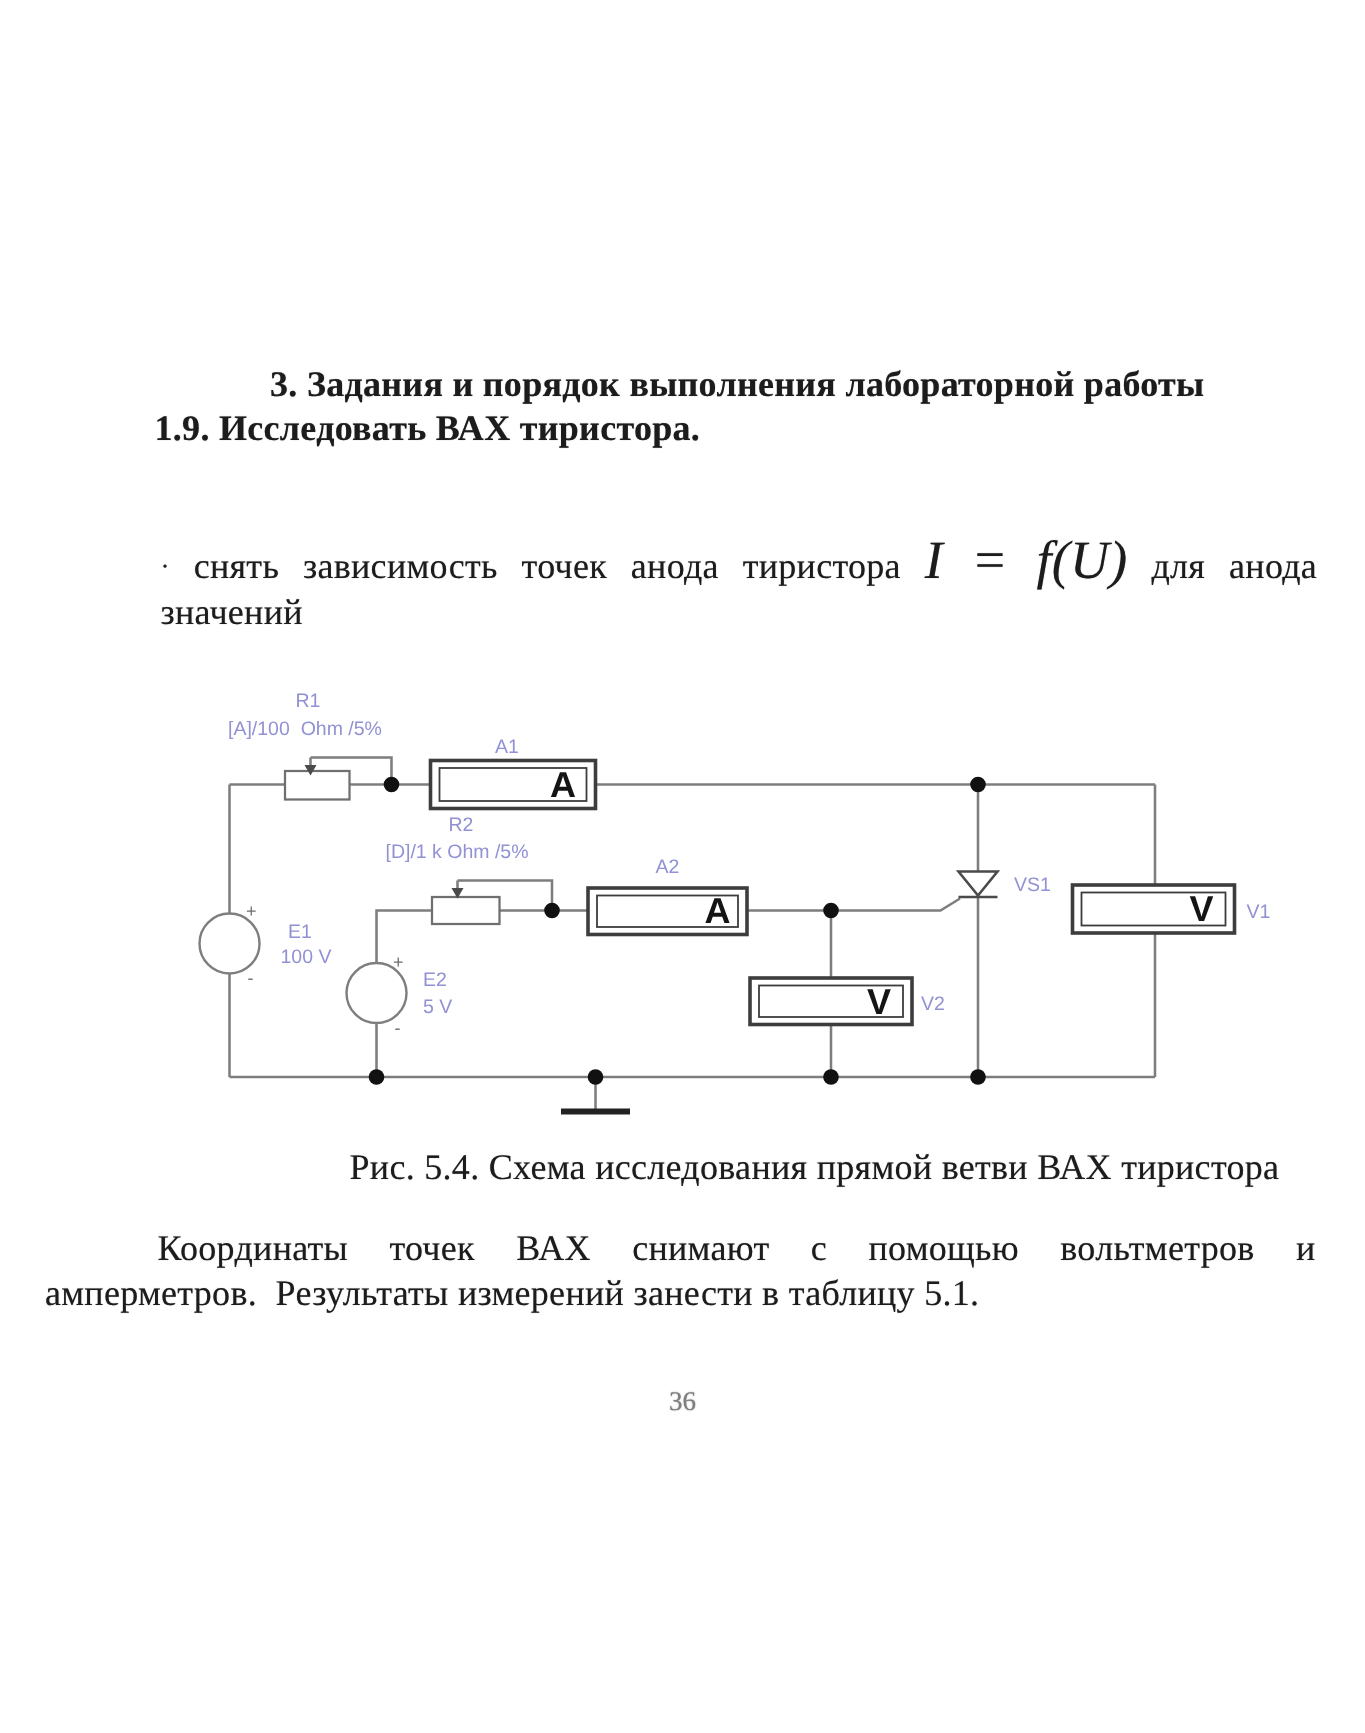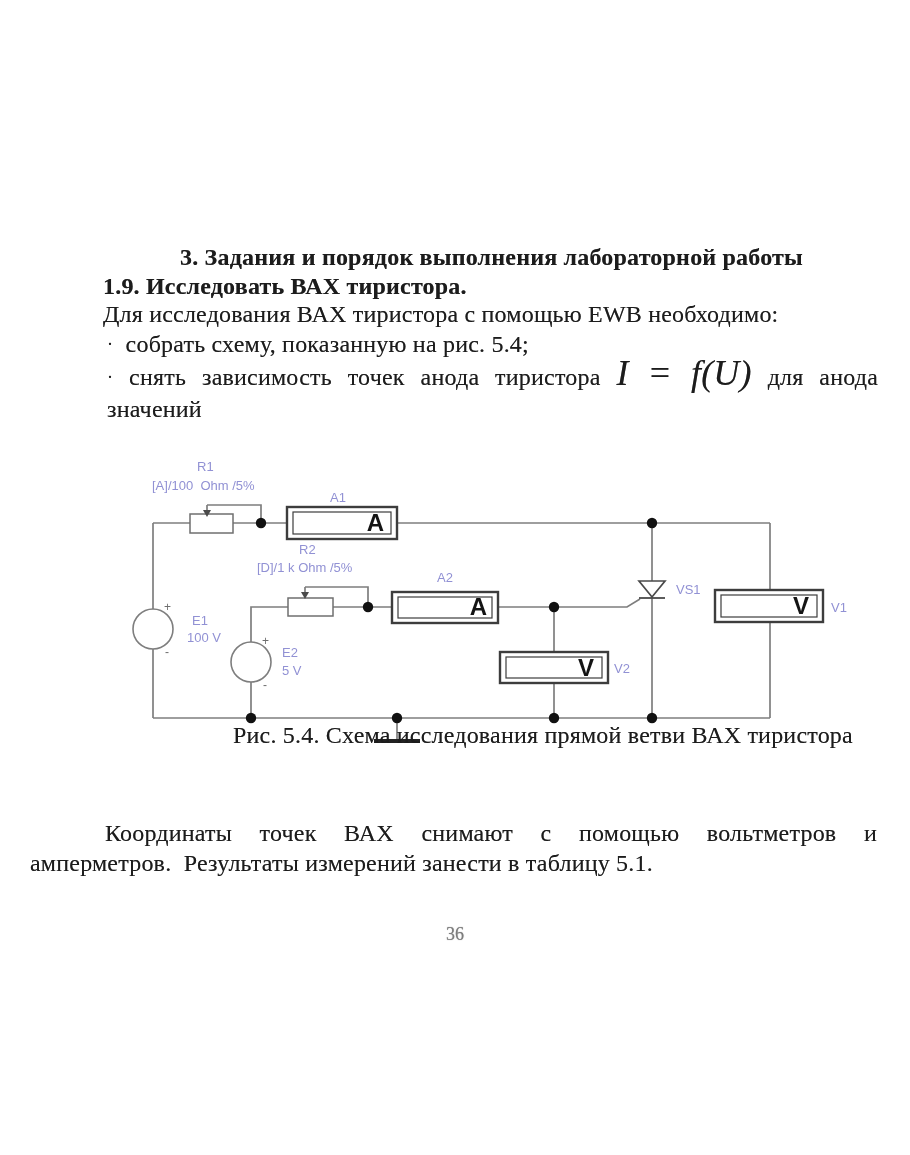--- a/index.html
+++ b/index.html
@@ -23,23 +23,21 @@
 </style>
 </head>
 <body>
 
 <div class="page">
 
   <div class="abs scan t24 bold" style="left:180px;top:242px;">3. Задания и порядок выполнения лабораторной работы</div>
 
   <div class="abs scan t24 bold" style="left:103px;top:271px;">1.9. Исследовать ВАХ тиристора.</div>
 
-  <div class="abs scan t24" style="left:103px;top:299px;">Для исследования ВАХ тиристора с помощью EWB необходимо:</div>
 
-  <div class="abs scan t24" style="left:107px;top:329px;"><span class="bullet">·</span>  <span>собрать схему, показанную на рис. 5.4;</span></div>
 
   <div class="abs scan t24 just" style="left:107px;top:355px;width:771px;">
     <span class="bullet">·</span>
     <span>снять зависимость точек анода тиристора</span>
     <span class="formula">I = f(U)</span>
     <span>для анода значений</span>
   </div>
 
 
   <svg class="abs" style="left:100px;top:440px;" width="780" height="330" viewBox="100 440 780 330">
@@ -116,20 +114,20 @@
     <text class="clabel" x="437" y="582">A2</text>
     <text class="clabel" x="676" y="594">VS1</text>
     <text class="clabel" x="831" y="612">V1</text>
     <text class="clabel" x="614" y="673">V2</text>
     <text class="clabel" x="192" y="625">E1</text>
     <text class="clabel" x="187" y="642">100 V</text>
     <text class="clabel" x="282" y="657">E2</text>
     <text class="clabel" x="282" y="675">5 V</text>
   </svg>
 
-  <div class="abs scan t24" style="left:233px;top:720px;">Рис. 5.4. Схема исследования прямой ветви ВАХ тиристора</div>
+  <div class="abs scan t24" style="left:233px;top:764px;">Рис. 5.4. Схема исследования прямой ветви ВАХ тиристора</div>
 
   <div class="abs scan t24 just" style="left:105px;top:818px;width:772px;">Координаты точек ВАХ снимают с помощью вольтметров и</div>
 
   <div class="abs scan t24" style="left:30px;top:848px;">амперметров.  Результаты измерений занести в таблицу 5.1.</div>
 
   <div class="abs pageno" style="left:430px;top:924px;width:50px;text-align:center;">36</div>
 </div>
 
 </body></html>

